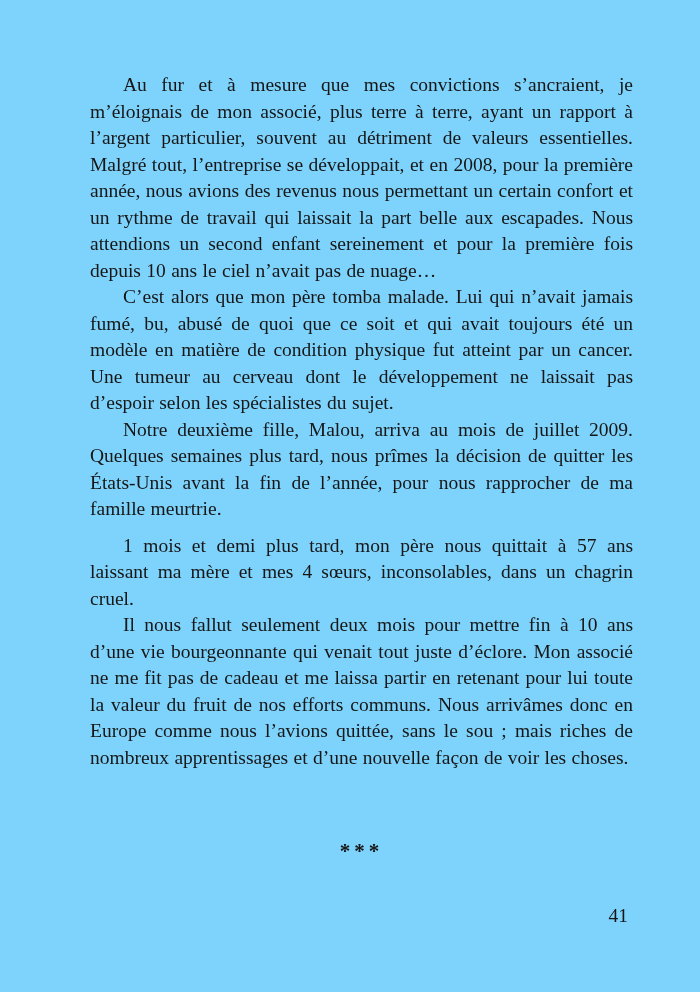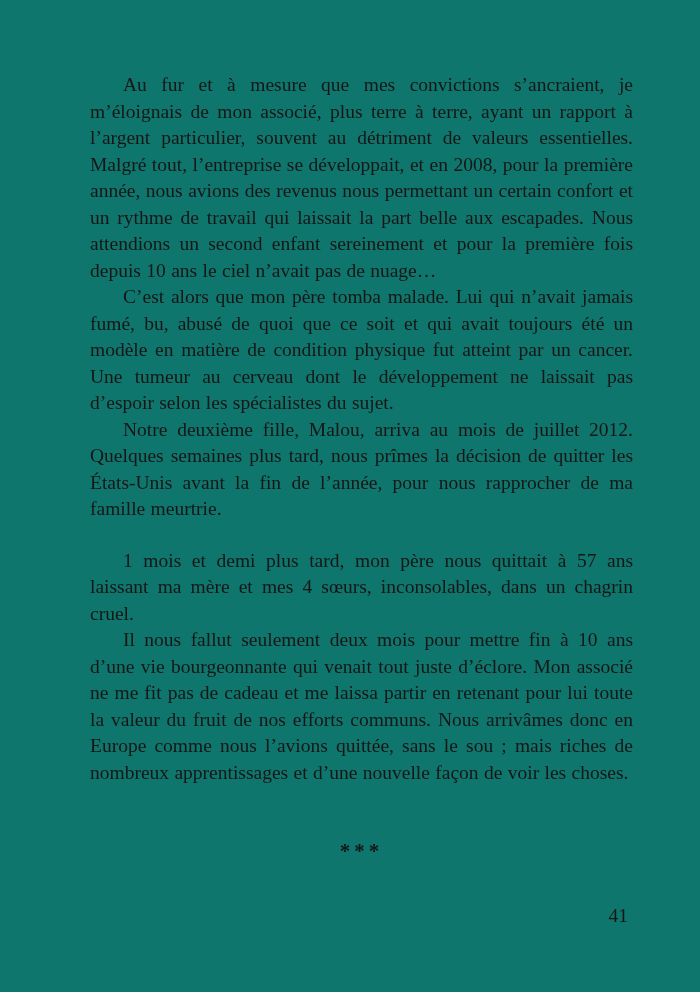--- a/index.html
+++ b/index.html
@@ -4,42 +4,42 @@
 <style>
   html, body {
     margin: 0;
     padding: 0;
     background: #ffffff;
   }
   .page {
     position: relative;
     width: 700px;
     height: 992px;
-    background: #0f766e;
+    background: #7dd3fc;
     overflow: hidden;
     font-family: "Liberation Serif", "DejaVu Serif", serif;
     color: #161616;
   }
   .content {
     position: absolute;
     left: 90px;
     top: 72px;
     width: 543px;
     font-size: 19.5px;
     line-height: 26.5px;
     text-align: justify;
   }
   .content p {
     margin: 0;
     padding: 0;
     text-indent: 33px;
     word-spacing: 0.5px;
   }
   .content p.section-gap {
-    margin-top: 25px;
+    margin-top: 10px;
   }
   .separator {
     position: absolute;
     left: 90px;
     top: 838px;
     width: 543px;
     text-align: center;
     font-size: 21px;
     font-weight: bold;
     letter-spacing: 4px;
@@ -53,21 +53,21 @@
     line-height: 26px;
   }
 </style>
 </head>
 <body>
 
 <div class="page">
   <div class="content">
     <p>Au fur et à mesure que mes convictions s’ancraient, je m’éloignais de mon associé, plus terre à terre, ayant un rapport à l’argent particulier, souvent au détriment de valeurs essentielles. Malgré tout, l’entreprise se développait, et en 2008, pour la première année, nous avions des revenus nous permettant un certain confort et un rythme de travail qui laissait la part belle aux escapades. Nous attendions un second enfant sereinement et pour la première fois depuis 10 ans le ciel n’avait pas de nuage…</p>
     <p>C’est alors que mon père tomba malade. Lui qui n’avait jamais fumé, bu, abusé de quoi que ce soit et qui avait toujours été un modèle en matière de condition physique fut atteint par un cancer. Une tumeur au cerveau dont le développement ne laissait pas d’espoir selon les spécialistes du sujet.</p>
-    <p>Notre deuxième fille, Malou, arriva au mois de juillet 2012. Quelques semaines plus tard, nous prîmes la décision de quitter les États-Unis avant la fin de l’année, pour nous rapprocher de ma famille meurtrie.</p>
+    <p>Notre deuxième fille, Malou, arriva au mois de juillet 2009. Quelques semaines plus tard, nous prîmes la décision de quitter les États-Unis avant la fin de l’année, pour nous rapprocher de ma famille meurtrie.</p>
     <p class="section-gap">1 mois et demi plus tard, mon père nous quittait à 57 ans laissant ma mère et mes 4 sœurs, inconsolables, dans un chagrin cruel.</p>
     <p>Il nous fallut seulement deux mois pour mettre fin à 10 ans d’une vie bourgeonnante qui venait tout juste d’éclore. Mon associé ne me fit pas de cadeau et me laissa partir en retenant pour lui toute la valeur du fruit de nos efforts communs. Nous arrivâmes donc en Europe comme nous l’avions quittée, sans le sou ; mais riches de nombreux apprentissages et d’une nouvelle façon de voir les choses.</p>
   </div>
 
   <div class="separator">***</div>
 
   <div class="page-number">41</div>
 </div>
 
 </body></html>

